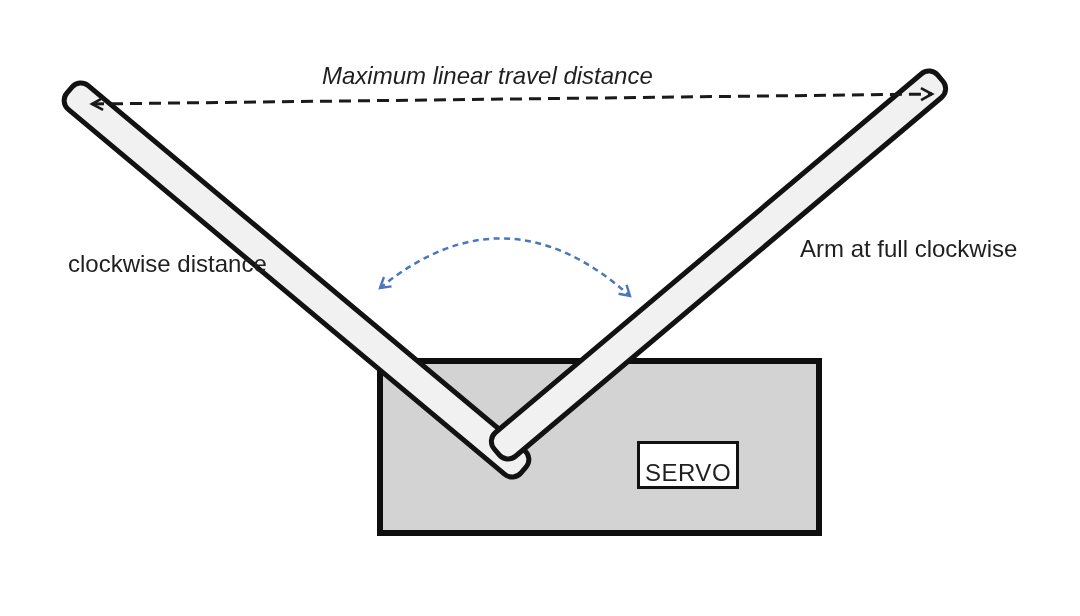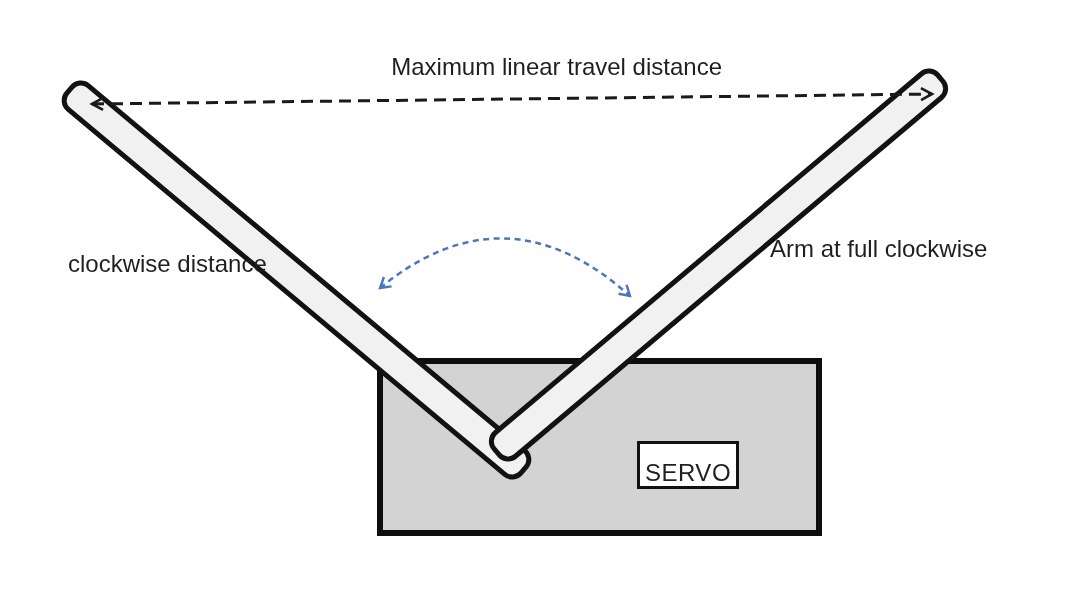--- a/index.html
+++ b/index.html
@@ -77,25 +77,25 @@
     fill:none;
   }
   .mk-black{stroke:var(--dashed-line);stroke-width:2.6;fill:none;}
   .mk-blue{stroke:var(--rotation-arrow);stroke-width:2.4;fill:none;}
   .diagram-text{
     position:absolute;z-index:6;
     font-size:24px;line-height:33px;
     white-space:nowrap;
   }
   .title{
-    left:322px;top:54px;width:400px;
-    text-align:right;line-height:26px;
+    left:322px;top:63px;width:400px;
+    text-align:left;line-height:26px;font-style:italic;
   }
   .label-left{left:68px;top:247px;}
-  .label-right{left:770px;top:232px;}
+  .label-right{left:800px;top:232px;}
   .diagram-text span{display:block;}
 </style>
 </head>
 <body>
 
 <div class="canvas">
 
   <div class="servo-body"></div>
 
   <div class="arm arm-left"></div>

